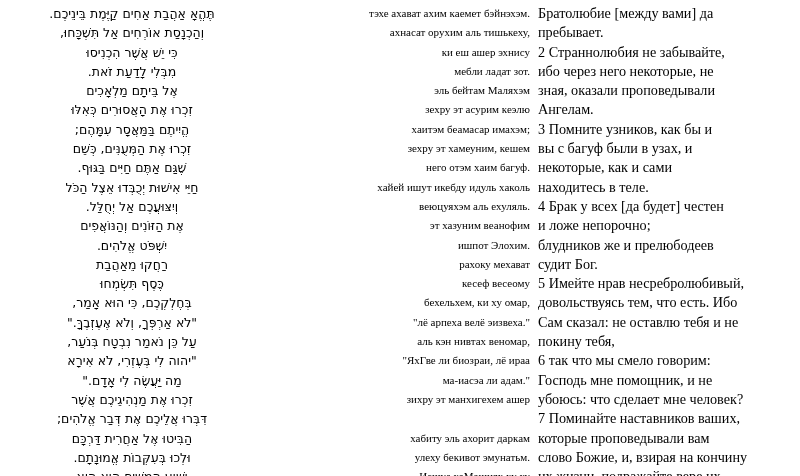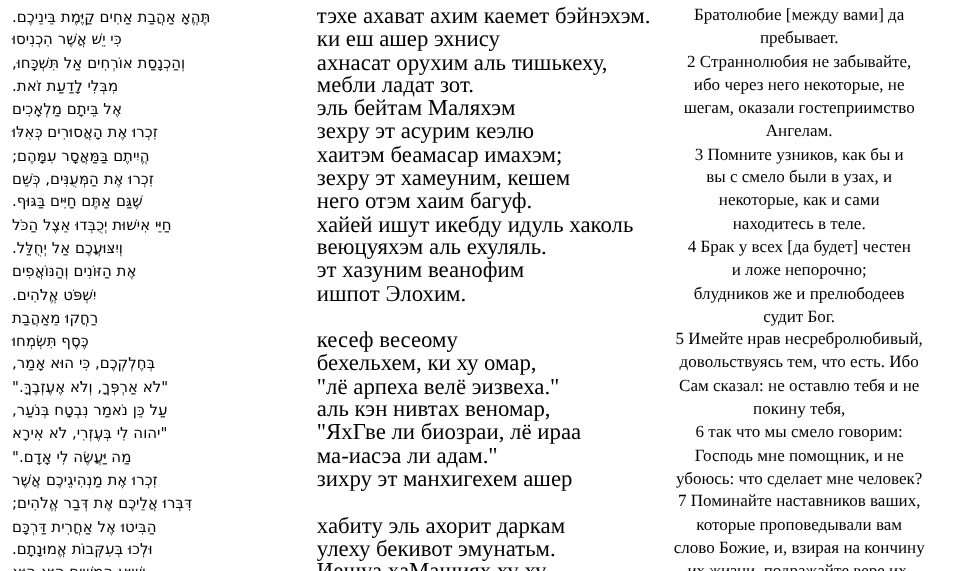--- a/index.html
+++ b/index.html
@@ -33,76 +33,76 @@
   }
   .verse-row {
     display: flex;
     flex-direction: row;
     align-items: flex-start;
     width: 100%;
   }
   .heb {
     flex: 0 0 248px;
     width: 248px;
-    text-align: left;
+    text-align: center;
     direction: rtl;
     font-family: "DejaVu Sans", sans-serif;
     font-size: 12.5px;
     line-height: 19.3px;
     letter-spacing: 0px;
     white-space: nowrap;
     overflow: visible;
     padding-right: 4px;
     box-sizing: border-box;
   }
   .translit {
     flex: 1 1 auto;
-    text-align: left;
+    text-align: right;
     direction: ltr;
     font-family: "Liberation Serif", serif;
-    font-size: 19px;
+    font-size: 11px;
     line-height: 19.3px;
     white-space: nowrap;
     padding-left: 6px;
     box-sizing: border-box;
   }
   
   .col-right {
     flex: 1 1 auto;
     box-sizing: border-box;
     padding-left: 8px;
     padding-top: 0px;
   }
   .ru-par {
     font-family: "Liberation Serif", serif;
     font-size: 14.2px;
     line-height: 19.3px;
-    text-align: center;
+    text-align: left;
     margin: 0;
   }
 </style>
 </head>
 <body>
 
 <div class="page">
 
   <div class="col-left">
     <div class="verse-row">
       <div class="heb">תֶּהֱאָ אַהֲבַת אַחִים קַיֶּמֶת בֵּינֵיכֶם.</div>
       <div class="translit">тэхе ахават ахим каемет бэйнэхэм.</div>
     </div>
     <div class="verse-row">
+      <div class="heb">וְהַכְנָסַת אוֹרְחִים אַל תִּשְׁכָּחוּ,</div>
+      <div class="translit">ахнасат орухим аль тишькеху,</div>
+    </div>
+    <div class="verse-row">
       <div class="heb">כִּי יֵשׁ אֲשֶׁר הִכְנִיסוּ</div>
       <div class="translit">ки еш ашер эхнису</div>
     </div>
     <div class="verse-row">
-      <div class="heb">וְהַכְנָסַת אוֹרְחִים אַל תִּשְׁכָּחוּ,</div>
-      <div class="translit">ахнасат орухим аль тишькеху,</div>
-    </div>
-    <div class="verse-row">
       <div class="heb">מִבְּלִי לָדַעַת זֹאת.</div>
       <div class="translit">мебли ладат зот.</div>
     </div>
     <div class="verse-row">
       <div class="heb">אֶל בֵּיתָם מַלְאָכִים</div>
       <div class="translit">эль бейтам Маляхэм</div>
     </div>
     <div class="verse-row">
       <div class="heb">זִכְרוּ אֶת הָאֲסוּרִים כְּאִלּוּ</div>
       <div class="translit">зехру эт асурим кеэлю</div>
@@ -130,20 +130,21 @@
     <div class="verse-row">
       <div class="heb">אֶת הַזּוֹנִים וְהַנּוֹאֲפִים</div>
       <div class="translit">эт хазуним веанофим</div>
     </div>
     <div class="verse-row">
       <div class="heb">יִשְׁפֹּט אֱלֹהִים.</div>
       <div class="translit">ишпот Элохим.</div>
     </div>
     <div class="verse-row">
       <div class="heb">רַחֲקוּ מֵאַהֲבַת</div>
+      <div class="translit">рахоку мехават</div>
     </div>
     <div class="verse-row">
       <div class="heb">כֶּסֶף תִּשְׂמְחוּ</div>
       <div class="translit">кесеф весеому</div>
     </div>
     <div class="verse-row">
       <div class="heb">בְּחֶלְקְכֶם, כִּי הוּא אָמַר,</div>
       <div class="translit">бехельхем, ки ху омар,</div>
     </div>
     <div class="verse-row">
@@ -182,24 +183,24 @@
       <div class="translit">Иешуа хаМашиях ху ху</div>
     </div>
 
   </div>
 
   <div class="col-right">
     <p class="ru-par">Братолюбие [между вами] да</p>
     <p class="ru-par">пребывает.</p>
     <p class="ru-par">2 Страннолюбия не забывайте,</p>
     <p class="ru-par">ибо через него некоторые, не</p>
-    <p class="ru-par">шегам, оказали гостеприимство</p>
+    <p class="ru-par">зная, оказали проповедывали</p>
     <p class="ru-par">Ангелам.</p>
     <p class="ru-par">3 Помните узников, как бы и</p>
-    <p class="ru-par">вы с смело были в узах, и</p>
+    <p class="ru-par">вы с багуф были в узах, и</p>
     <p class="ru-par">некоторые, как и сами</p>
     <p class="ru-par">находитесь в теле.</p>
     <p class="ru-par">4 Брак у всех [да будет] честен</p>
     <p class="ru-par">и ложе непорочно;</p>
     <p class="ru-par">блудников же и прелюбодеев</p>
     <p class="ru-par">судит Бог.</p>
     <p class="ru-par">5 Имейте нрав несребролюбивый,</p>
     <p class="ru-par">довольствуясь тем, что есть. Ибо</p>
     <p class="ru-par">Сам сказал: не оставлю тебя и не</p>
     <p class="ru-par">покину тебя,</p>

